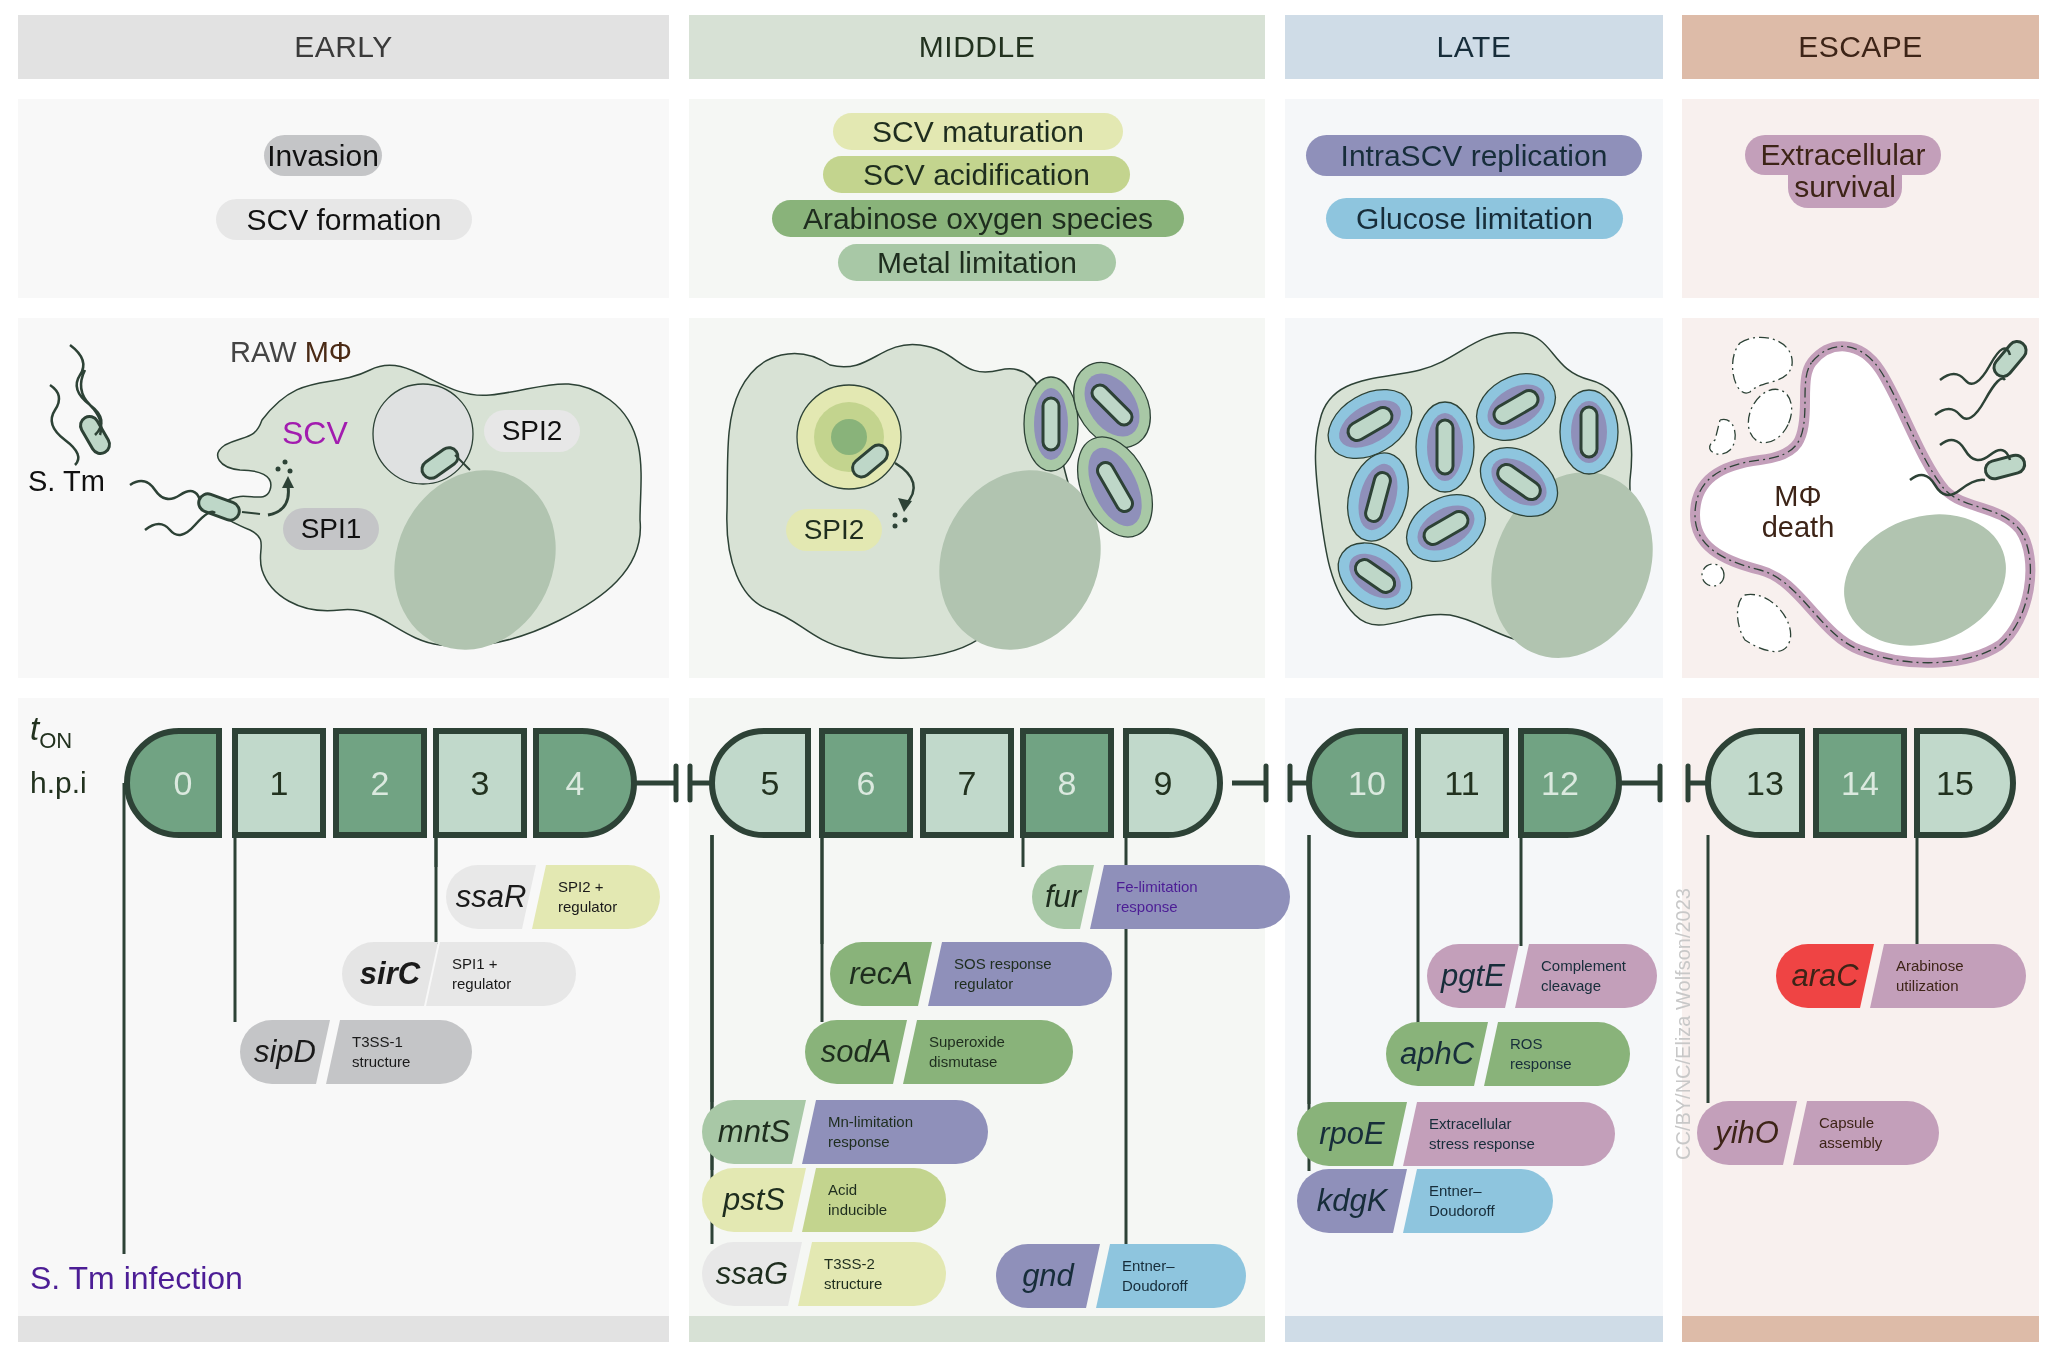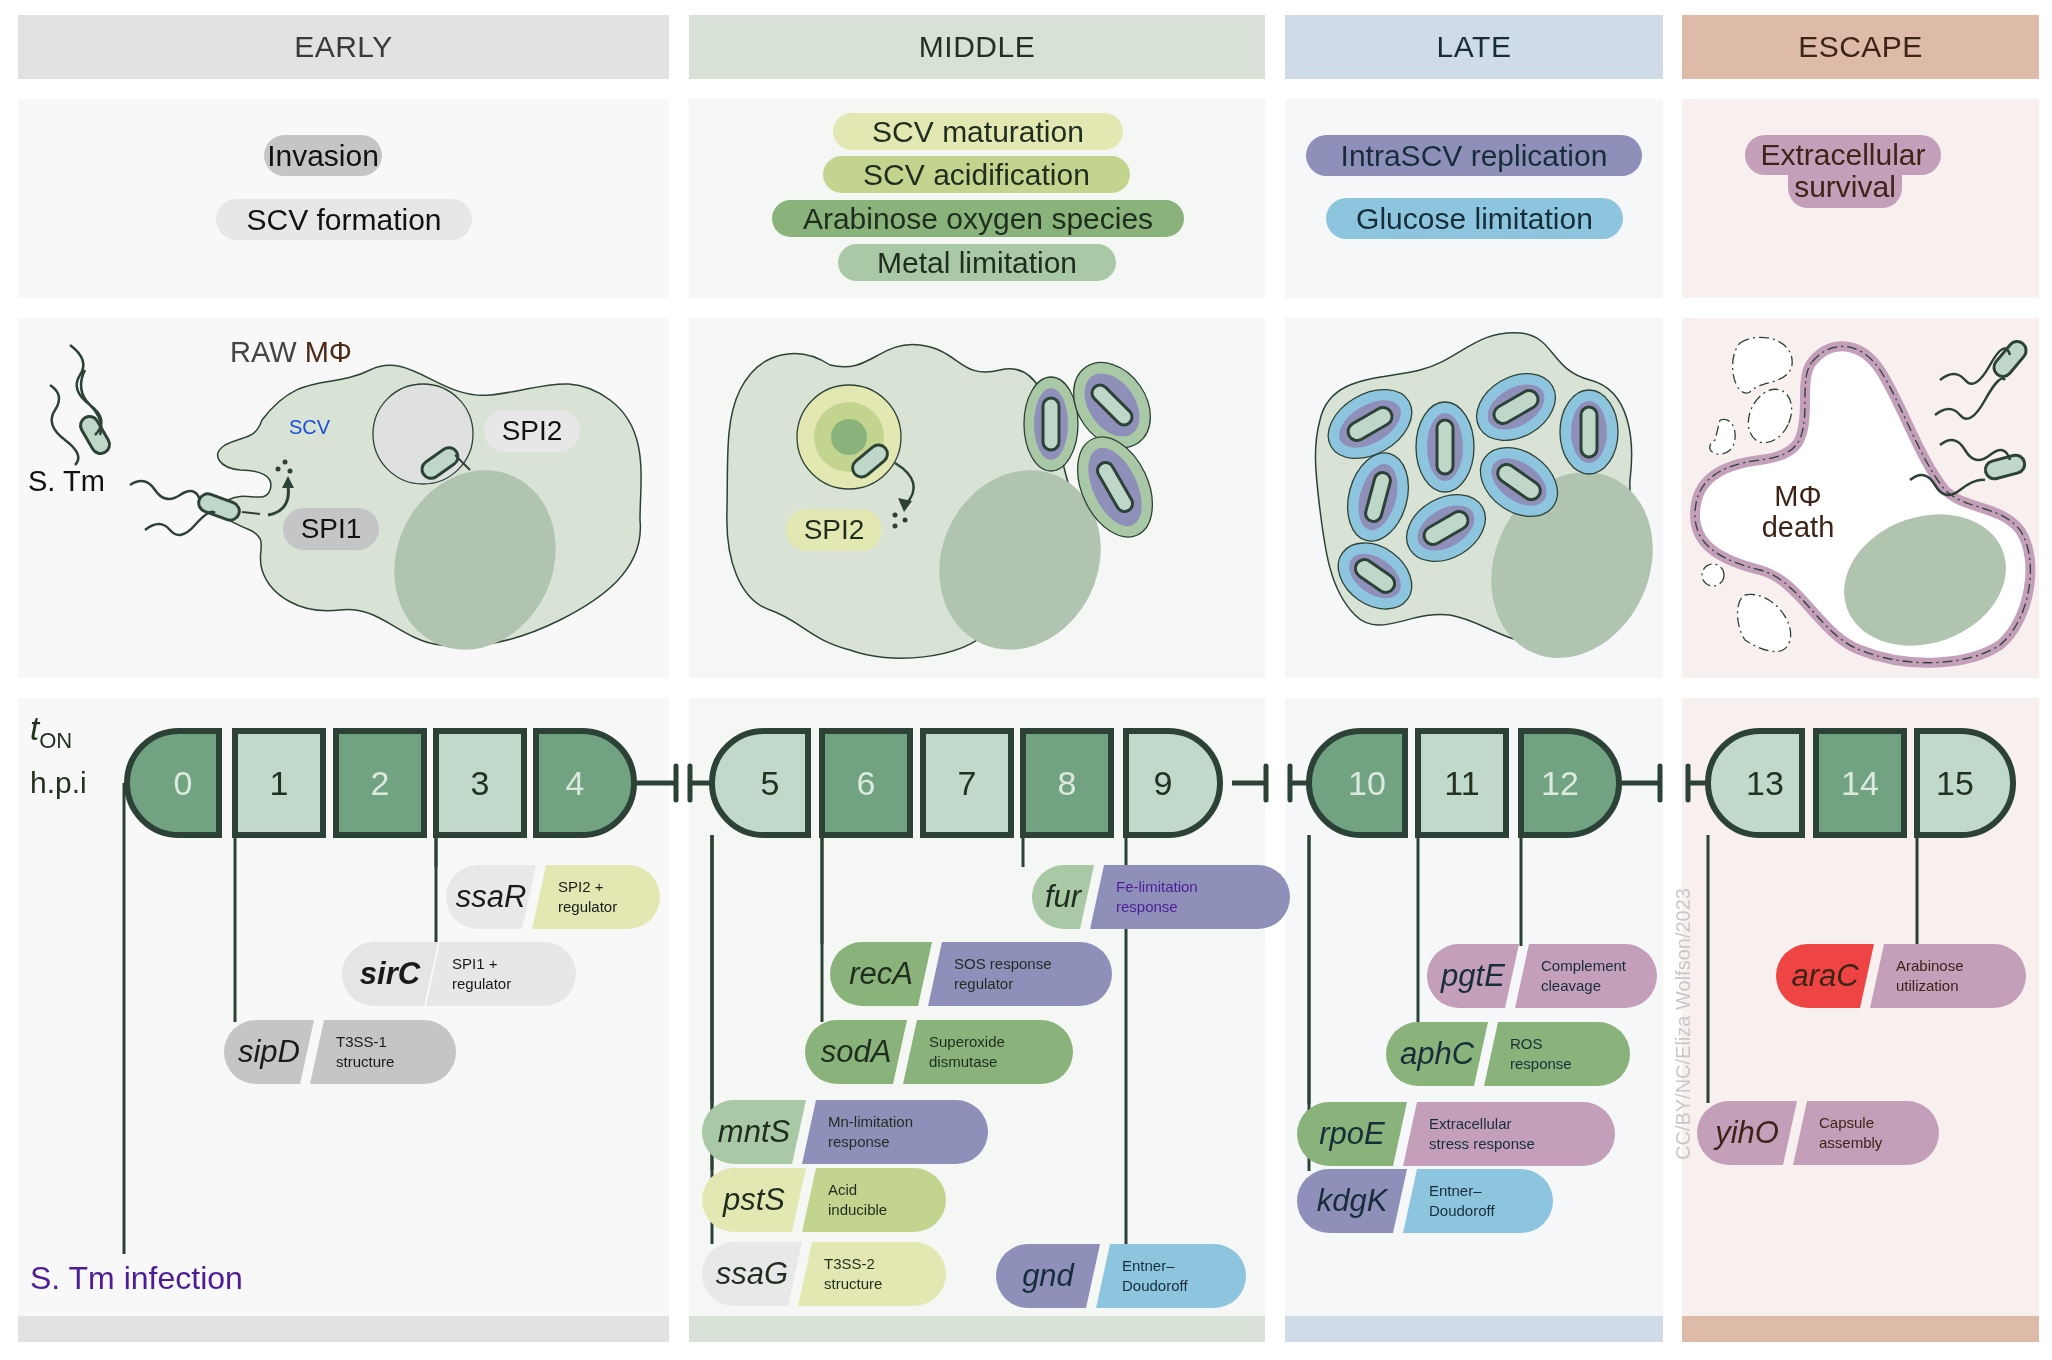--- a/index.html
+++ b/index.html
@@ -153,21 +153,21 @@
       <path d="M 1745 595 C 1770 590,1795 620,1790 640 C 1785 660,1760 650,1745 640 C 1735 625,1735 600,1745 595 Z"></path>
     </g>
     <rect x="1990" y="350" width="40" height="18" rx="9" transform="rotate(-50 2010 359)" fill="#bed7c8" stroke="#2d4236" stroke-width="3"></rect>
     <rect x="1985" y="458" width="40" height="18" rx="9" transform="rotate(-15 2005 467)" fill="#bed7c8" stroke="#2d4236" stroke-width="3"></rect>
     <path d="M 1940 380 q 15 -12 25 0 t 25 -15 t 20 -10 M 1935 415 q 15 -12 25 0 t 25 -15 t 20 -20 M 1940 445 q 15 -12 25 5 t 25 5 t 20 5 M 1910 480 q 15 -12 25 5 t 25 5 t 25 -10" fill="none" stroke="#2d4236" stroke-width="2.5"></path>
   </g>
 </svg>
 
 <div class="lbl" style="left:230px;top:338px;font-size:29px;color:#444"><span>RAW </span><span style="color:#4a2a15">MΦ</span></div>
 <div class="lbl" style="left:28px;top:467px;font-size:29px;color:#111">S. Tm</div>
-<div class="lbl" style="left:289px;top:417px;font-size:20px;color:#1d4ed8">SCV</div>
+<div class="lbl" style="left:282px;top:417px;font-size:32px;color:#a21caf">SCV</div>
 <div class="pill" style="left:283px;top:508px;width:96px;height:42px;background:#c4c5c7;color:#111;font-size:28px">SPI1</div>
 <div class="pill" style="left:484px;top:410px;width:96px;height:42px;background:#e7e7e7;color:#111;font-size:28px">SPI2</div>
 <div class="pill" style="left:786px;top:509px;width:96px;height:42px;background:#e3e8b2;color:#1e2d1e;font-size:28px">SPI2</div>
 <div class="lbl" style="left:1772px;top:482px;width:52px;text-align:center;font-size:29px;color:#3d2417">MΦ</div>
 <div class="lbl" style="left:1757px;top:513px;width:82px;text-align:center;font-size:29px;color:#3d2417">death</div>
 
 <div class="panel" style="left:18px;top:698px;width:651px;height:618px;background:#f8f8f8"></div>
 <div class="panel" style="left:689px;top:698px;width:576px;height:618px;background:#f5f7f4"></div>
 <div class="panel" style="left:1285px;top:698px;width:378px;height:618px;background:#f5f7f9"></div>
 <div class="panel" style="left:1682px;top:698px;width:357px;height:618px;background:#f8f0ee"></div>
@@ -254,21 +254,21 @@
         <span>regulator</span>
       </div>
     </div>
     <div class="gene" style="left: 334px; top: 942px; width: 246px;">
       <div class="g" style="left: 8px; width: 96px; background: #e5e5e5; color: rgb(26, 26, 26); font-weight: bold;">sirC</div>
       <div class="d" style="left: 92px; width: 150px; background: rgb(231, 231, 231); color: rgb(26, 26, 26);">
         <span>SPI1 +</span>
         <span>regulator</span>
       </div>
     </div>
-    <div class="gene" style="left: 224px; top: 1020px; width: 236px;">
+    <div class="gene" style="left: 240px; top: 1020px; width: 236px;">
       <div class="g" style="left: 0px; width: 90px; background: rgb(196, 197, 199); color: rgb(26, 26, 26);">sipD</div>
       <div class="d" style="left: 86px; width: 146px; background: rgb(196, 197, 199); color: rgb(26, 26, 26);">
         <span>T3SS-1</span>
         <span>structure</span>
       </div>
     </div>
     <div class="gene" style="left: 1032px; top: 865px; width: 262px;">
       <div class="g" style="left: 0px; width: 62px; background: rgb(168, 200, 166); color: rgb(30, 45, 30);">fur</div>
       <div class="d" style="left: 58px; width: 200px; background: rgb(143, 144, 186); color: #4c1d95;">
         <span>Fe-limitation</span>

